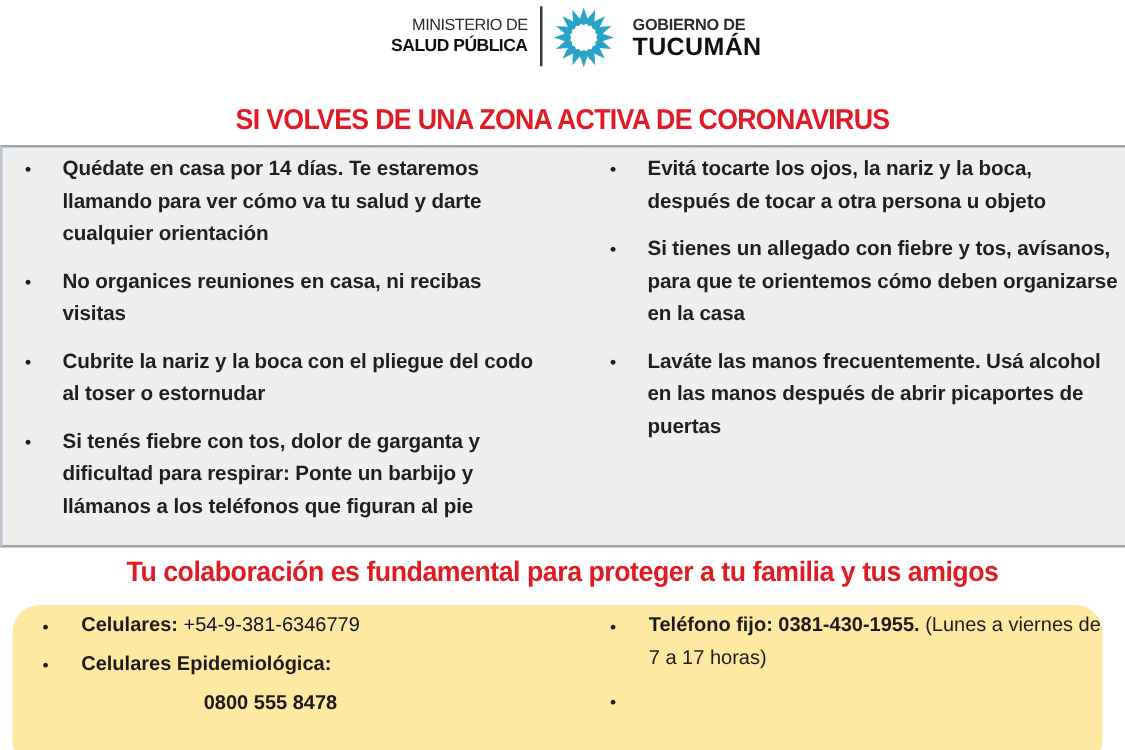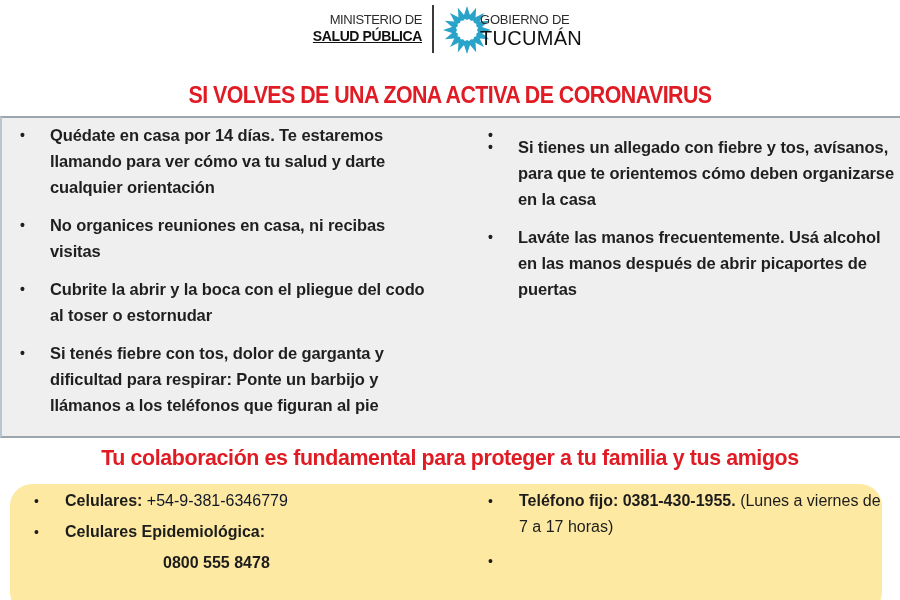--- a/index.html
+++ b/index.html
@@ -2,24 +2,24 @@
 <html><head>
   <meta charset="utf-8">
   <style>
     * { box-sizing: border-box; margin: 0; padding: 0; }
     html, body { width: 900px; height: 600px; overflow: hidden; background: #ffffff; }
     body { position: relative; font-family: "Liberation Sans", "DejaVu Sans", sans-serif; color: #1a1a1a; }
 
     .header { position: absolute; top: 0; left: 0; width: 832px; height: 62px; }
     .ministry { position: absolute; left: 300px; top: 12px; width: 122px; text-align: right; line-height: 16px; font-weight: bold; letter-spacing: -0.4px; }
     .ministry .l1 { font-size: 13px; color: #2b2b2b; font-weight: normal; }
-    .ministry .l2 { font-size: 14px; color: #111; text-decoration: underline; }
+    .ministry .l2 { font-size: 14px; color: #111; }
     .divider { position: absolute; left: 432px; top: 5px; width: 2px; height: 48px; background: #3a3a3a; }
     .logo { position: absolute; left: 441px; top: 4px; width: 52px; height: 52px; }
-    .gobierno { position: absolute; left: 480px; top: 11px; line-height: 18px; font-weight: normal; }
+    .gobierno { position: absolute; left: 506px; top: 11px; line-height: 18px; font-weight: bold; }
     .gobierno .l1 { font-size: 13px; color: #2b2b2b; letter-spacing: -0.2px; }
     .gobierno .l2 { font-size: 20px; color: #111; letter-spacing: 0.3px; }
 
     .title { position: absolute; left: 0; top: 82px; width: 900px; text-align: center; font-size: 23px; font-weight: bold; color: #e01b24; letter-spacing: -0.6px; transform: scaleX(0.93); }
 
     .grey-box { position: absolute; left: 0; top: 116px; width: 900px; height: 322px; background: #efefef; border-top: 2px solid #9da6ad; border-bottom: 2px solid #9da6ad; border-left: 2px solid #b9c6cf; }
     .col { position: absolute; top: 4px; }
     .col.left { left: 14px; width: 420px; }
     .col.right { left: 482px; width: 410px; }
     .item { position: relative; padding-left: 34px; font-size: 16.5px; font-weight: bold; line-height: 26px; color: #1f1f1f; margin-bottom: 12px; letter-spacing: -0.1px; }
@@ -74,25 +74,25 @@
     <div class="l2">TUCUMÁN</div>
   </div>
 </div>
 
 <div class="title">SI VOLVES DE UNA ZONA ACTIVA DE CORONAVIRUS</div>
 
 <div class="grey-box">
   <div class="col left">
     <div class="item"><span class="bullet">•</span><span>Quédate en casa por 14 días. Te estaremos llamando para ver cómo va tu salud y darte cualquier orientación</span></div>
     <div class="item"><span class="bullet">•</span><span>No organices reuniones en casa, ni recibas visitas</span></div>
-    <div class="item"><span class="bullet">•</span><span>Cubrite la abrir y la boca con el pliegue del codo al toser o estornudar</span></div>
+    <div class="item"><span class="bullet">•</span><span>Cubrite la nariz y la boca con el pliegue del codo al toser o estornudar</span></div>
     <div class="item"><span class="bullet">•</span><span>Si tenés fiebre con tos, dolor de garganta y dificultad para respirar: Ponte un barbijo y llámanos a los teléfonos que figuran al pie</span></div>
   </div>
   <div class="col right">
-    <div class="item"><span class="bullet">•</span></div>
+    <div class="item"><span class="bullet">•</span><span>Evitá tocarte los ojos, la nariz y la boca, después de tocar a otra persona u objeto</span></div>
     <div class="item"><span class="bullet">•</span><span>Si tienes un allegado con fiebre y tos, avísanos, para que te orientemos cómo deben organizarse en la casa</span></div>
     <div class="item"><span class="bullet">•</span><span>Laváte las manos frecuentemente. Usá alcohol en las manos después de abrir picaportes de puertas</span></div>
   </div>
 </div>
 
 <div class="subtitle">Tu colaboración es fundamental para proteger a tu familia y tus amigos</div>
 
 <div class="yellow-box">
   <div class="contact cl">
     <div class="row">

